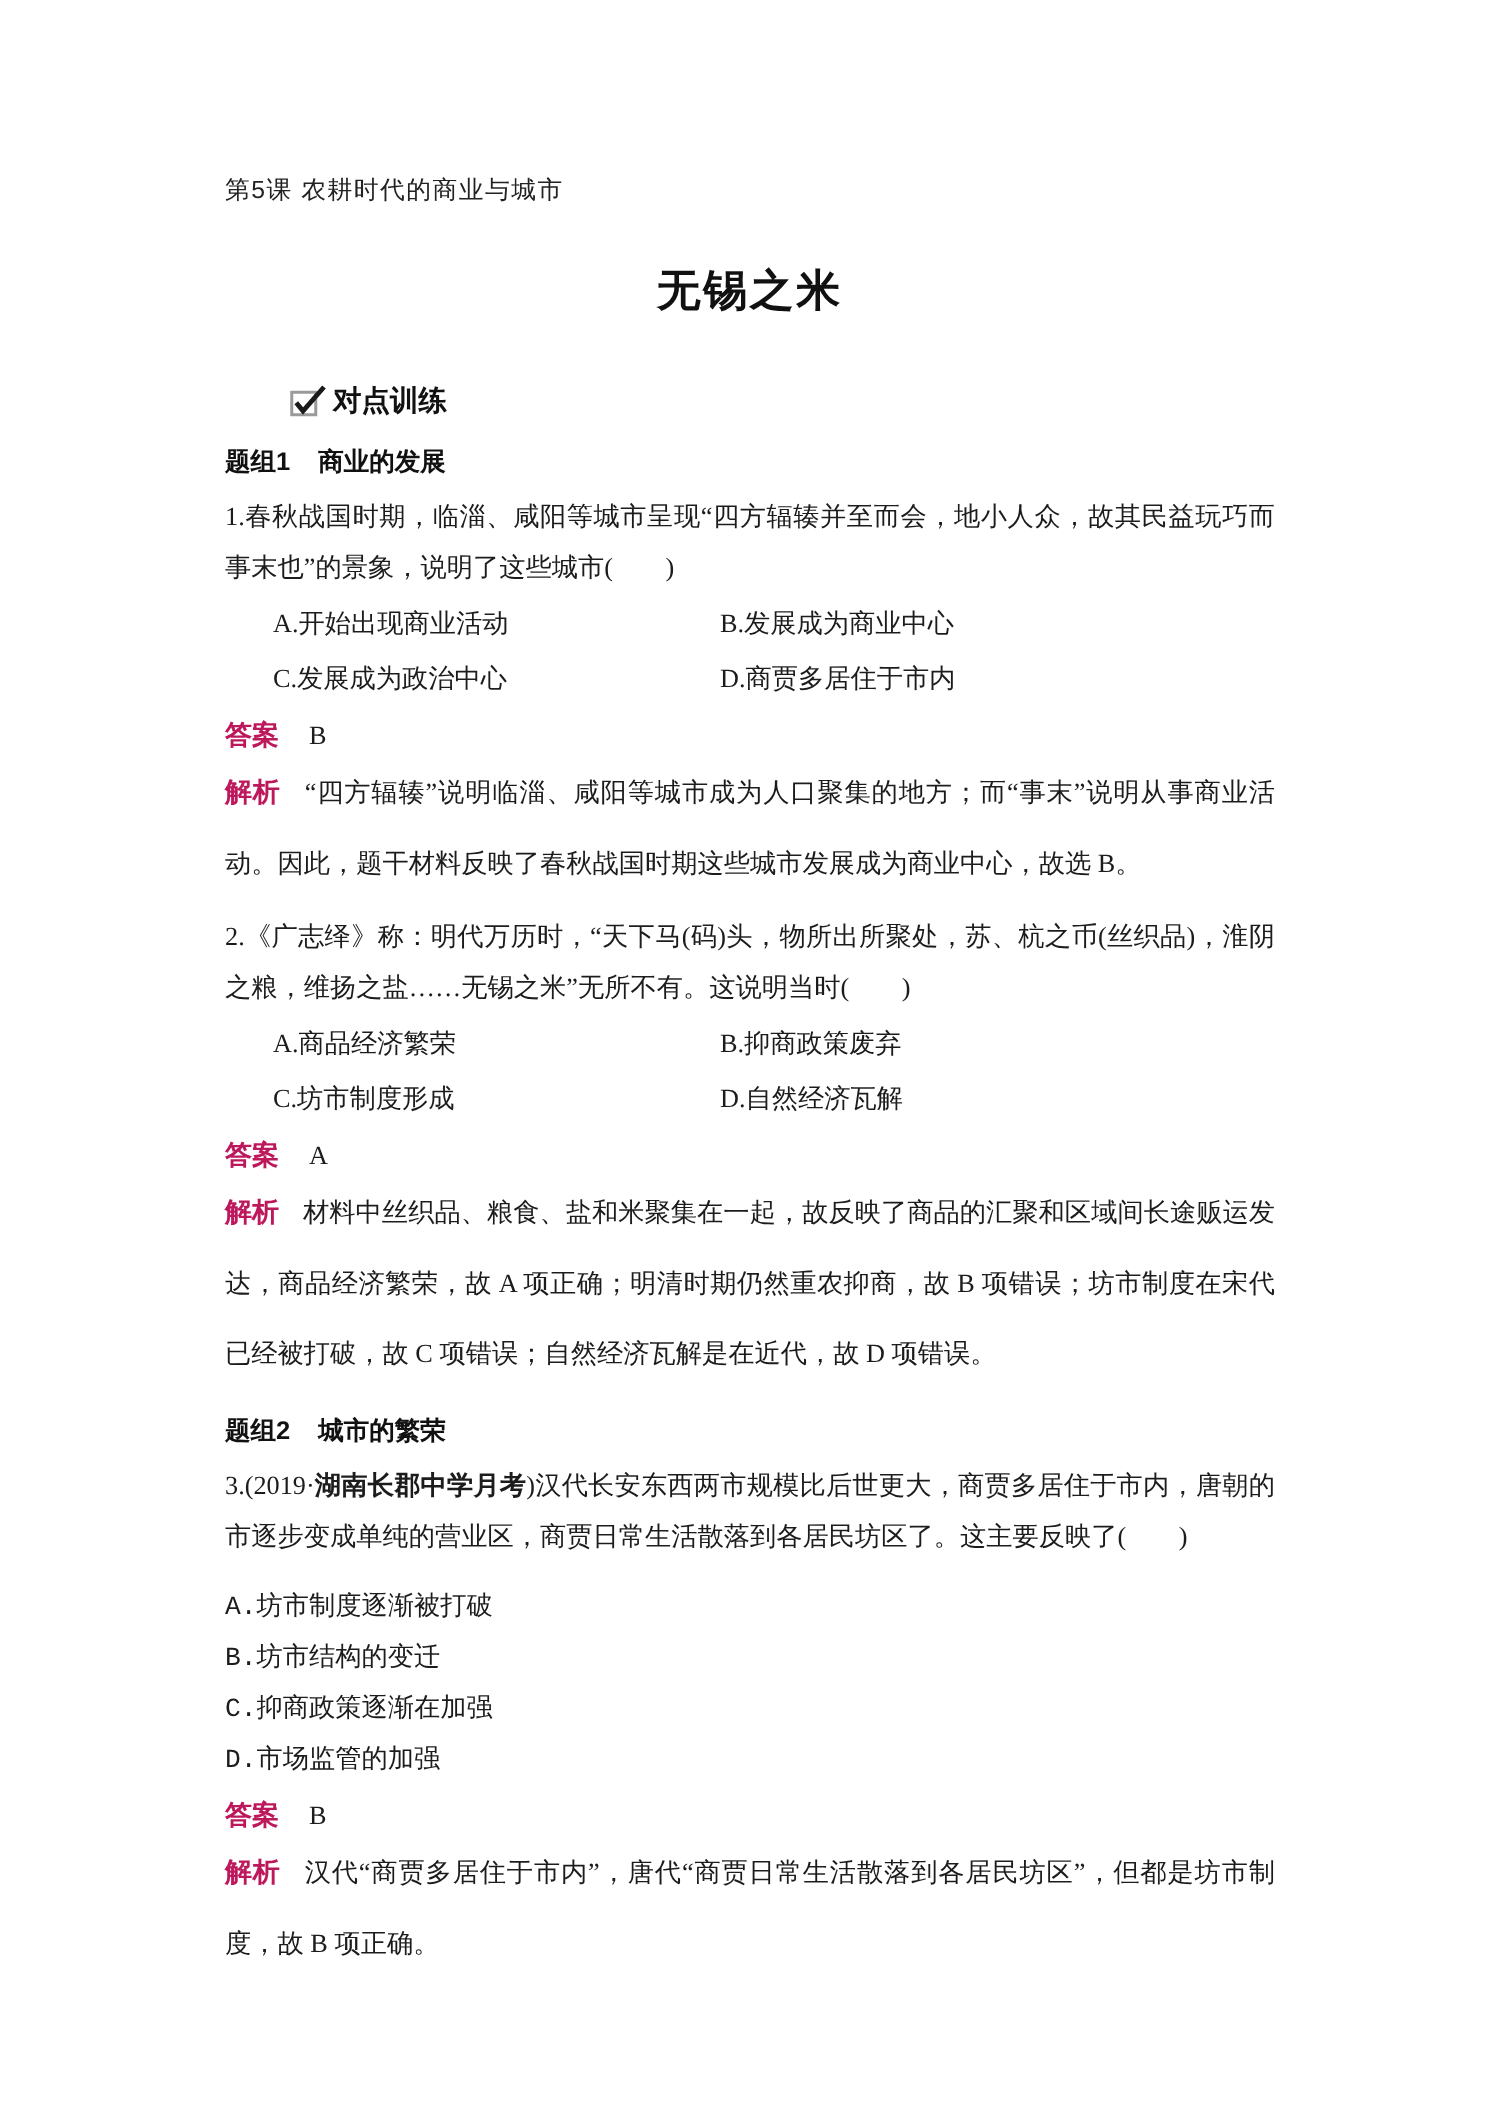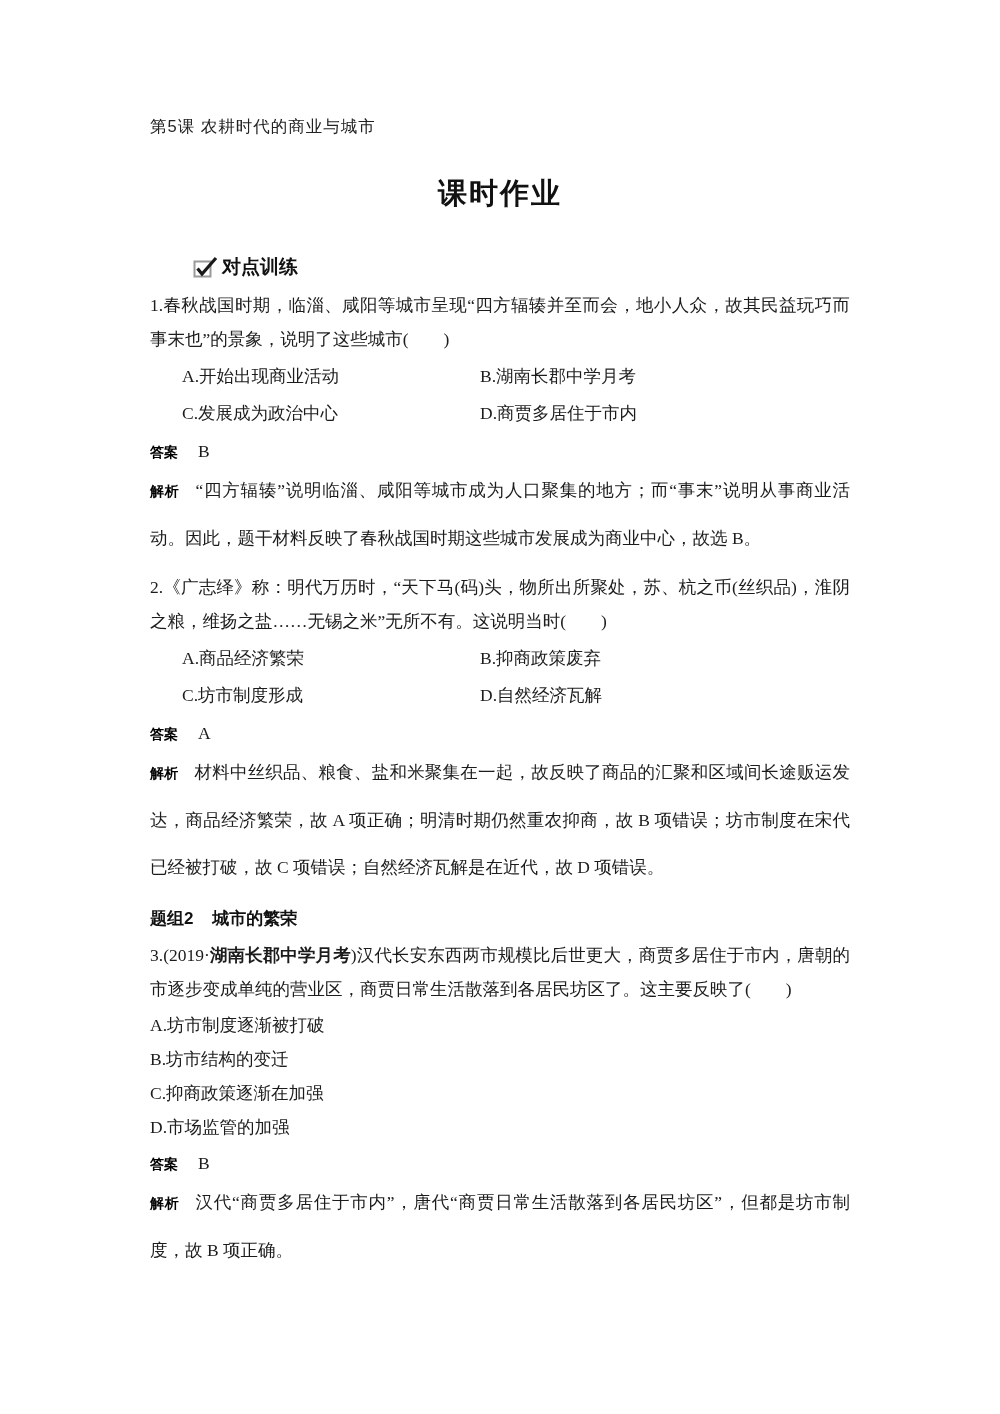--- a/index.html
+++ b/index.html
@@ -62,62 +62,65 @@
     font-family: "Liberation Sans", "DejaVu Sans", sans-serif;
     font-weight: bold;
   }
   .opts2 {
     display: grid;
     grid-template-columns: 298px auto;
     margin-top: 2px;
     margin-left: 32px;
   }
   .opts2 .opt { line-height: 37px; }
-  .opts1 { margin-top: 2px; }
+  .opts1 { margin-top: 14px; font-family: Liberation Mono, monospace; }
   .opts1 .opt { line-height: 34px; }
   .answer-row { margin-top: 4px; line-height: 30px; }
   .ans-label, .ana-label {
     font-family: "Liberation Sans", "DejaVu Sans", sans-serif;
     font-weight: bold;
-    font-size: 14px;
-    color: #000000;
+    font-size: 18px;
+    color: #be185d;
   }
   .ans-label { margin-right: 20px; }
   .ana-label { margin-right: 16px; }
   .analysis {
     margin-top: 0;
     line-height: 47px;
     text-align: justify;
   }
 </style>
 </head>
 <body>
 
 <div class="page">
 
   <div class="doc-header">第5课 农耕时代的商业与城市</div>
 
-  <h1 class="doc-title">课时作业</h1>
+  <h1 class="doc-title">无锡之米</h1>
 
   <div class="section-head">
     <span class="check-icon">
       <svg width="26" height="26" viewBox="0 0 26 26">
         <rect x="1.5" y="6.5" width="16" height="15" fill="#ffffff" stroke="#9a9a9a" stroke-width="2"></rect>
         <path d="M4.5 13.5 L9 19 L23 3" fill="none" stroke="#1a1a1a" stroke-width="3.2"></path>
       </svg>
     </span>
     <span>对点训练</span>
   </div>
 
+  <div class="group-head">
+    <span class="g-label">题组1</span><span class="g-title">商业的发展</span>
+  </div>
 
   <p class="q-text">1.春秋战国时期，临淄、咸阳等城市呈现“四方辐辏并至而会，地小人众，故其民益玩巧而事末也”的景象，说明了这些城市(　　)</p>
 
   <div class="opts2">
     <span class="opt">A.开始出现商业活动</span>
-    <span class="opt">B.湖南长郡中学月考</span>
+    <span class="opt">B.发展成为商业中心</span>
     <span class="opt">C.发展成为政治中心</span>
     <span class="opt">D.商贾多居住于市内</span>
   </div>
 
   <div class="answer-row">
     <span class="ans-label">答案</span><span class="ans-value">B</span>
   </div>
 
   <p class="analysis">
     <span class="ana-label">解析</span><span>“四方辐辏”说明临淄、咸阳等城市成为人口聚集的地方；而“事末”说明从事商业活动。因此，题干材料反映了春秋战国时期这些城市发展成为商业中心，故选 B。</span>

